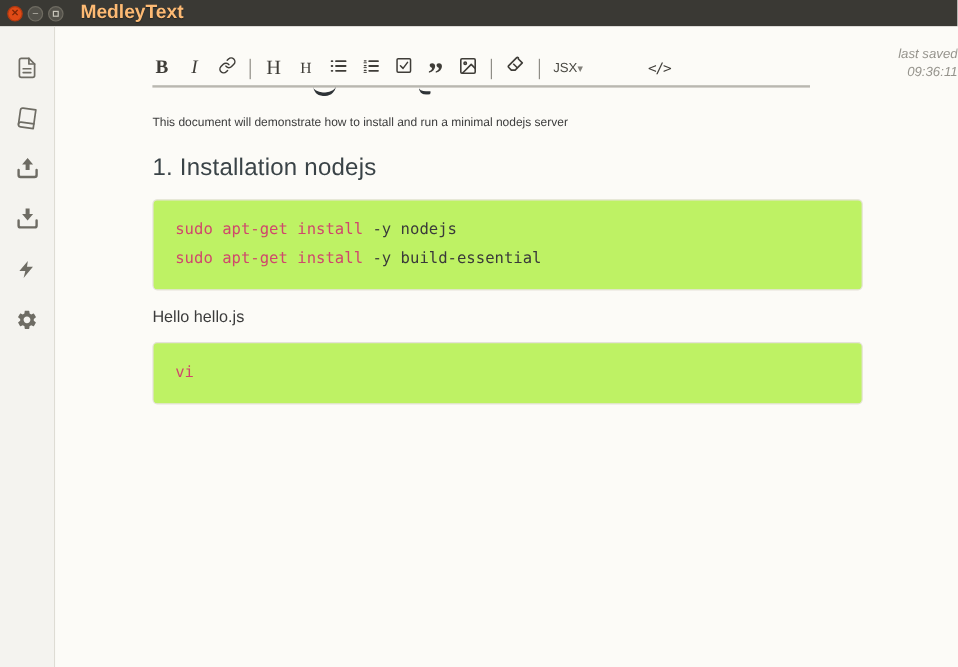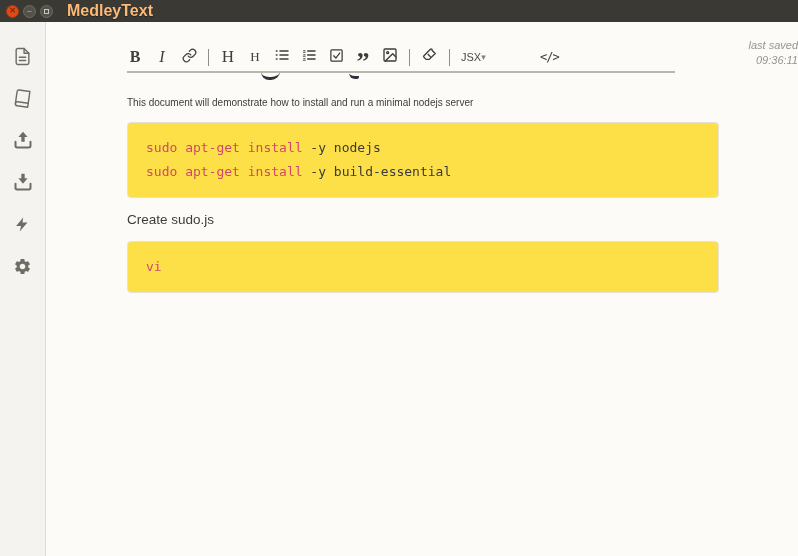--- a/index.html
+++ b/index.html
@@ -88,21 +88,21 @@
   }
 
   .intro { margin:15px 0 0; font-size:10px; color:#3c3c3c; }
 
   h2.doc-h {
     margin:21px 0 0; font-weight:400; font-size:20px; color:#3a4347;
     letter-spacing:.2px;
   }
 
   .code-block {
-    margin-top:14px; background:#fde047; border:1px solid #e5e2d9; border-radius:4px;
+    margin-top:14px; background:#bef264; border:1px solid #e5e2d9; border-radius:4px;
     padding:13px 18px;
     font-family:"DejaVu Sans Mono", monospace; font-size:13px; line-height:24px;
     white-space:pre;
   }
   .kw { color:#d0486c; }
   .plain { color:#3a3a3a; }
 
   .create-p { margin:14px 0 0; font-size:13.5px; color:#3c3c3c; }
 </style>
 </head>
@@ -253,23 +253,24 @@
 
     <div class="content">
 
       <div class="clipped-heading">
         <div class="desc-1"></div>
         <div class="desc-2"></div>
       </div>
 
       <p class="intro">This document will demonstrate how to install and run a minimal nodejs server</p>
 
+      <h2 class="doc-h">1. Installation nodejs</h2>
 
       <div class="code-block"><div><span class="kw">sudo apt-get install</span><span class="plain"> -y nodejs</span></div><div><span class="kw">sudo apt-get install</span><span class="plain"> -y build-essential</span></div></div>
 
 
-      <p class="create-p">Create sudo.js</p>
+      <p class="create-p">Hello hello.js</p>
 
       <div class="code-block"><div><span class="kw">vi</span><span class="plain"></span></div></div>
 
     </div>
   </div>
 </div>
 
 </body></html>

